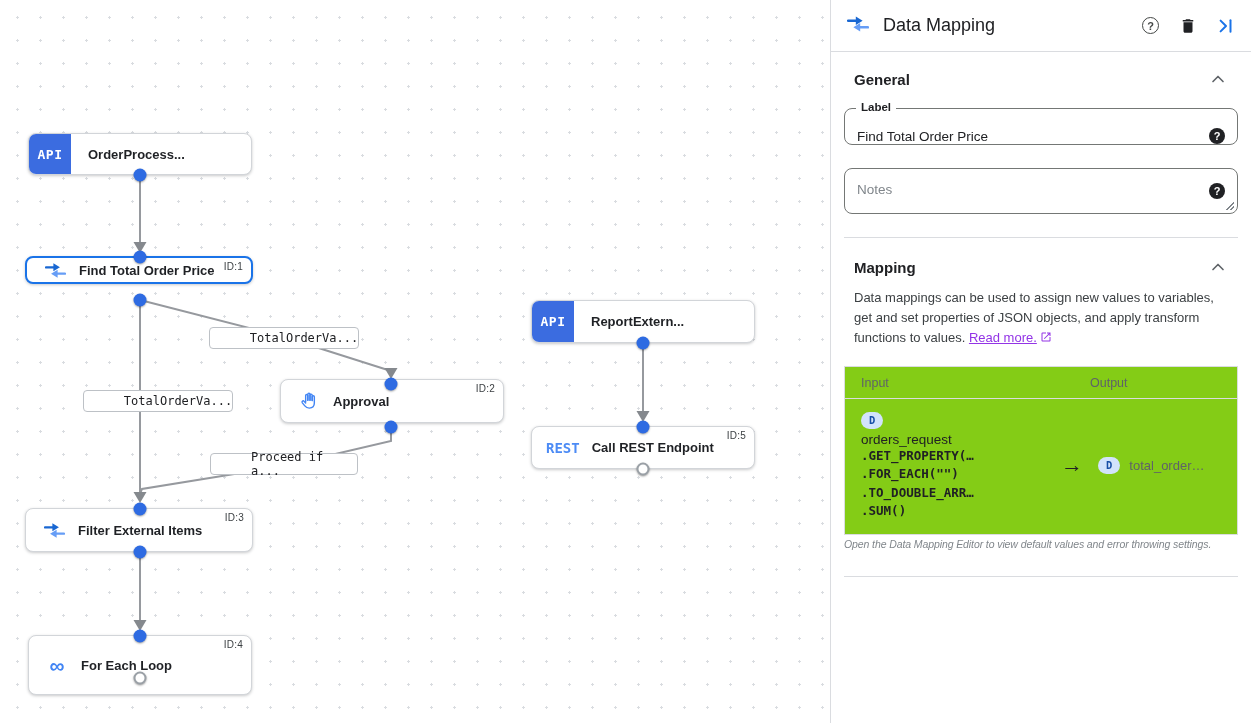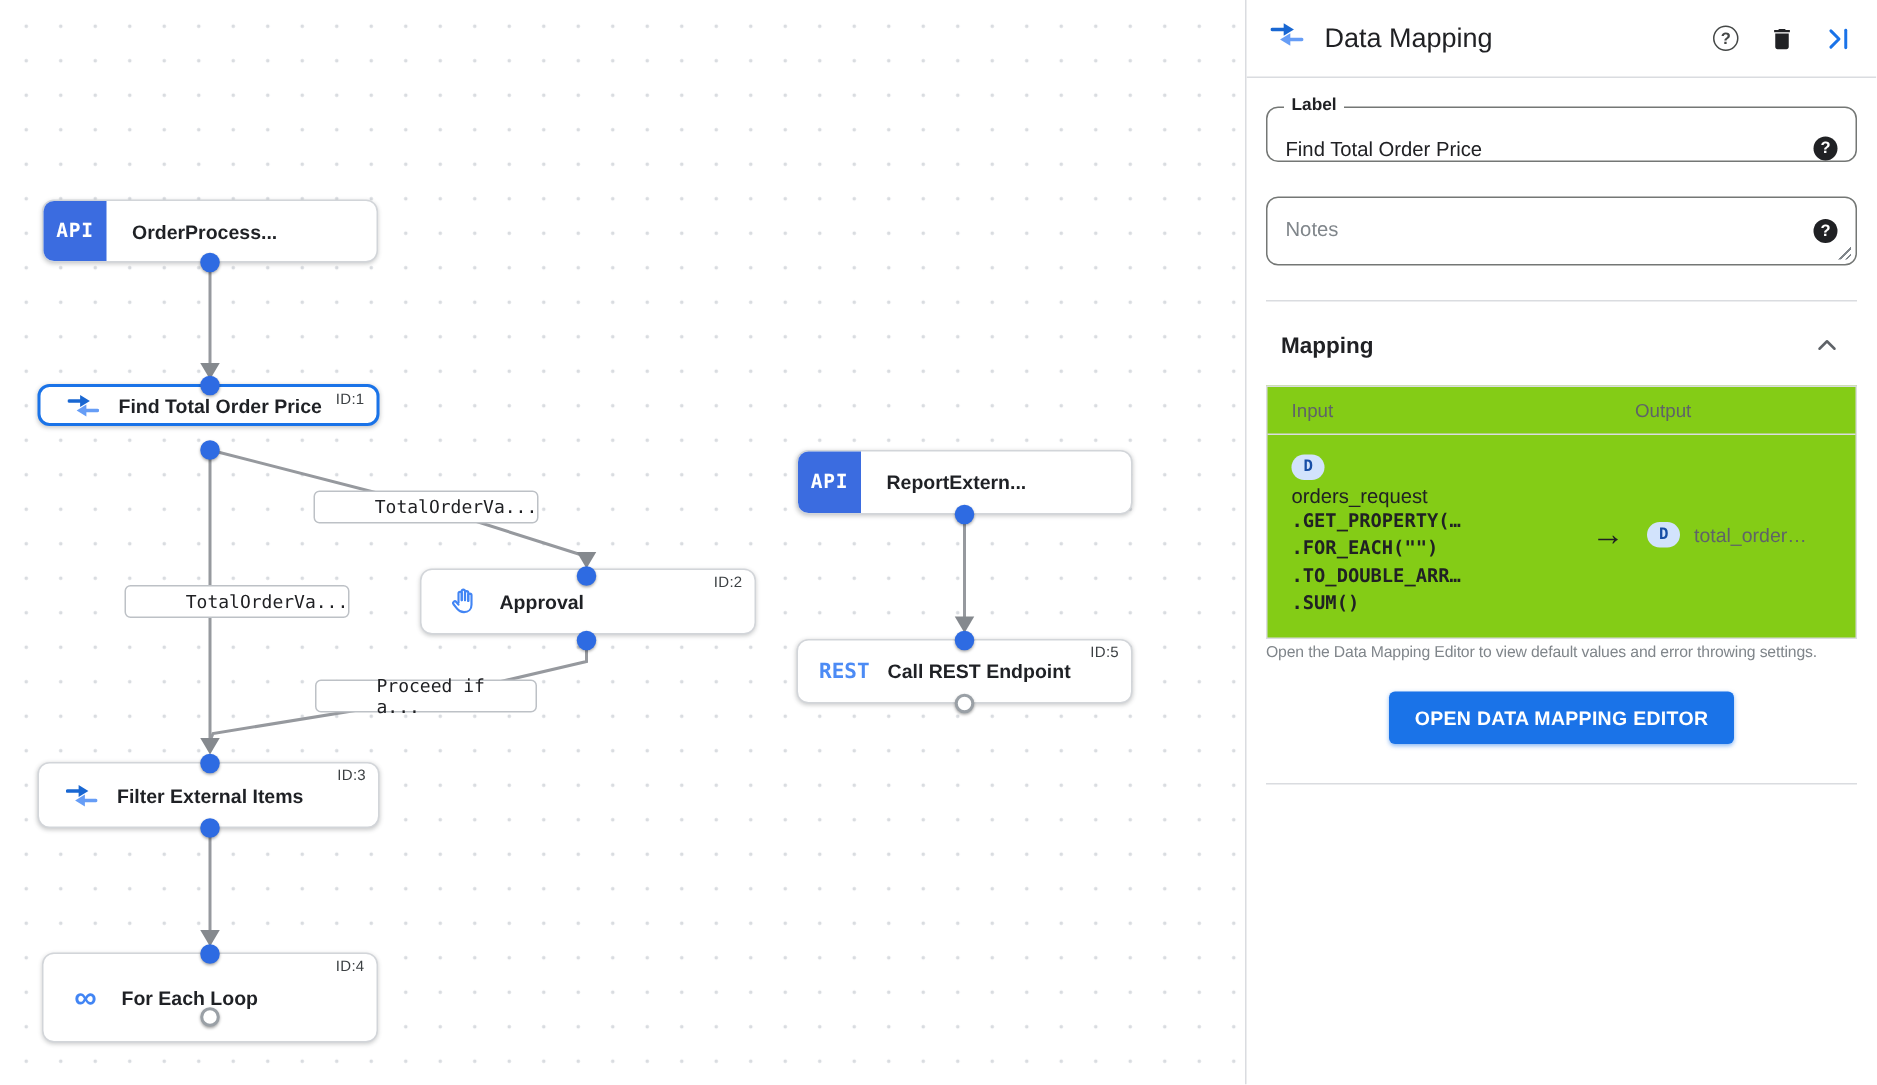--- a/index.html
+++ b/index.html
@@ -79,21 +79,21 @@
   .dbadge { display:inline-flex; align-items:center; justify-content:center; height:17px; padding:0 8px;
     background:#d2e3fc; color:#174ea6; border-radius:9px; font-family:"DejaVu Sans Mono",monospace;
     font-size:10.5px; font-weight:700; }
   .in-var { font-size:13.5px; color:#202124; margin-top:3px; }
   .code-line { font-family:"DejaVu Sans Mono",monospace; font-size:12.5px; font-weight:700;
     color:#202124; line-height:18.5px; white-space:nowrap; }
   .arrow-cell { font-size:22px; color:#202124; text-align:center; }
   .out-cell { display:flex; align-items:center; gap:9px; }
   .out-var { font-size:13px; color:#5f6368; }
 
-  .map-hint { margin-top:3px; font-size:10.5px; color:#80868b; letter-spacing:-0.1px; white-space:nowrap; }
+  .map-hint { margin-top:3px; font-size:10.5px; color:#80868b; letter-spacing:-0.1px; white-space:nowrap;font-style:italic; }
   .map-btn { display:block; margin:20px auto 0 auto; height:35px; padding:0 17px;
     background:#1a73e8; color:#fff; border:none; border-radius:4px; cursor:pointer;
     font-family:"Liberation Sans","DejaVu Sans",sans-serif; font-size:13px; font-weight:700;
     letter-spacing:.2px; box-shadow:0 1px 3px rgba(26,115,232,.5); } .mt-26 { margin-top:26px; } .mt-23 { margin-top:23px; }
   .eh-head { padding-bottom:17px; }
 </style>
 </head>
 <body>
 
 <div class="app">
@@ -223,20 +223,26 @@
         <button class="icon-btn">
           <svg width="18" height="18" viewBox="0 0 20 20" fill="none" stroke="#1a73e8" stroke-width="2.2" stroke-linecap="round" stroke-linejoin="round">
             <path d="M4 4l6 6-6 6"></path>
               <path d="M15 3.5v13"></path>
           </svg>
         </button>
       </span>
     </div>
 
     <div class="sec">
+      <div class="sec-head">
+        <span class="sec-title">General</span>
+        <svg width="20" height="20" viewBox="0 0 24 24" fill="none" stroke="#5f6368" stroke-width="2" stroke-linecap="round" stroke-linejoin="round">
+            <path d="M6 15l6-6 6 6"></path>
+          </svg>
+      </div>
 
       <div class="field input">
         <span class="float-label">Label</span>
         <input type="text" value="Find Total Order Price" style="">
         <span class="help-fill">?</span>
       </div>
 
       <div class="field textarea" style="margin-top:23px">
         <textarea placeholder="Notes" style=""></textarea>
         <span class="help-fill">?</span>
@@ -247,20 +253,26 @@
     </div>
 
     <div class="sec">
       <div class="sec-head" style="padding-top:19px">
         <span class="sec-title">Mapping</span>
         <svg width="20" height="20" viewBox="0 0 24 24" fill="none" stroke="#5f6368" stroke-width="2" stroke-linecap="round" stroke-linejoin="round">
             <path d="M6 15l6-6 6 6"></path>
           </svg>
       </div>
 
+      <div class="map-desc">
+        <span>Data mappings can be used to assign new values to variables, get and set properties of JSON objects, and apply transform functions to values.</span>
+        <span class="read-more">Read more.</span><span class="ext-ico"><svg width="12" height="12" viewBox="0 0 24 24" fill="#9334e6">
+              <path d="M19 19H5V5h7V3H5a2 2 0 0 0-2 2v14a2 2 0 0 0 2 2h14c1.1 0 2-.9 2-2v-7h-2v7zM14 3v2h3.59l-9.83 9.83 1.41 1.41L19 6.41V10h2V3h-7z"></path>
+            </svg></span>
+      </div>
 
       <div class="map-table">
         <div class="mt-head">
           <span>Input</span>
           <span>Output</span>
         </div>
         <div class="mt-row">
           <div>
             <span class="dbadge">D</span>
             <div class="in-var">orders_request</div>
@@ -272,20 +284,19 @@
           <div class="arrow-cell">→</div>
           <div class="out-cell">
             <span class="dbadge">D</span>
             <span class="out-var">total_order…</span>
           </div>
         </div>
       </div>
 
       <div class="map-hint">Open the Data Mapping Editor to view default values and error throwing settings.</div>
 
-      <button class="map-btn">OPEN DATA MAPPING EDITOR</button>
 
       <div class="divider mt-26"></div>
     </div>
 
 
   </div>
 </div>
 
 </body></html>

